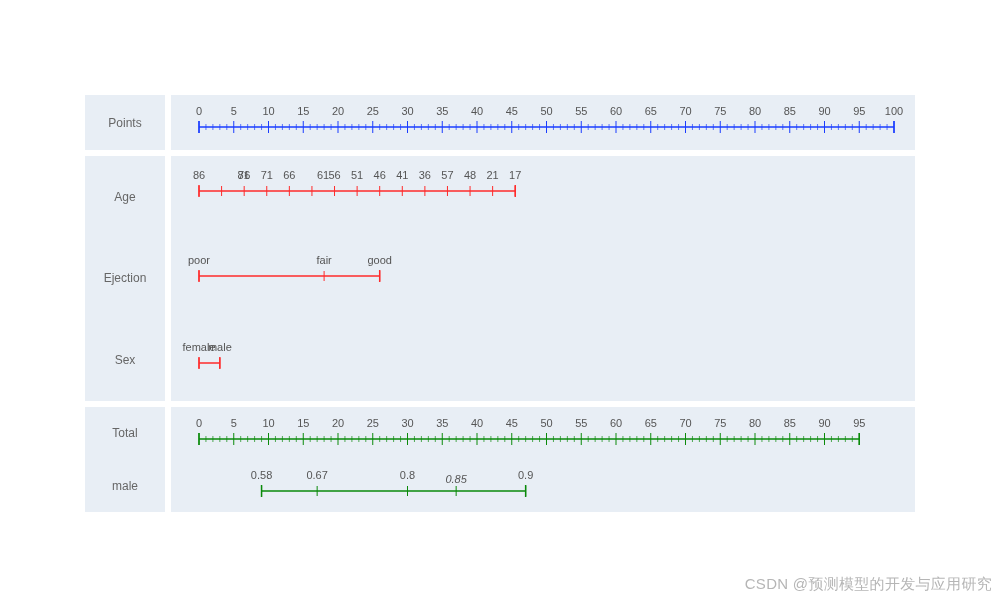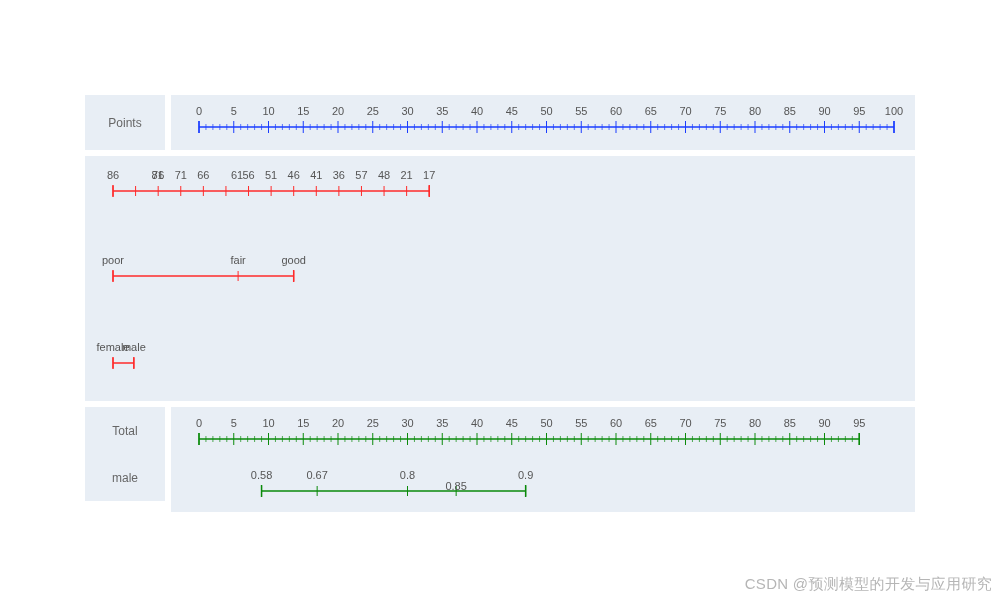--- a/index.html
+++ b/index.html
@@ -198,20 +198,25 @@
           <span class="tick-label" style="left: 584px; top: 0px;">80</span>
           <span class="tick-label" style="left: 618.75px; top: 0px;">85</span>
           <span class="tick-label" style="left: 653.5px; top: 0px;">90</span>
           <span class="tick-label" style="left: 688.25px; top: 0px;">95</span>
           <span class="tick-label" style="left: 723px; top: 0px;">100</span>
         </div>
     </div>
   </div>
 
   <div class="section">
+    <div class="labels" style="height:245px">
+      <div>Age</div>
+      <div>Ejection</div>
+      <div>Sex</div>
+    </div>
     <div class="axes" style="height:245px">
       <div class="axis" id="axis-Age" style="position:absolute;top:13px;left:0;right:0;height:35px">
           <svg width="743" height="35">
             <line x1="28" y1="22" x2="344.225" y2="22" stroke="#ff2a2a" stroke-width="1.5"></line>
             <line x1="28" y1="16" x2="28" y2="28" stroke="#ff2a2a" stroke-width="1.5"></line>
             <line x1="344.225" y1="16" x2="344.225" y2="28" stroke="#ff2a2a" stroke-width="1.5"></line>
             <line x1="28" y1="17" x2="28" y2="27" stroke="#ff2a2a" stroke-width="1"></line>
             <line x1="50.587500000000006" y1="17" x2="50.587500000000006" y2="27" stroke="#ff2a2a" stroke-width="1"></line>
             <line x1="73.17500000000001" y1="17" x2="73.17500000000001" y2="27" stroke="#ff2a2a" stroke-width="1"></line>
             <line x1="95.7625" y1="17" x2="95.7625" y2="27" stroke="#ff2a2a" stroke-width="1"></line>
@@ -264,21 +269,21 @@
             <line x1="28" y1="17" x2="28" y2="27" stroke="#ff2a2a" stroke-width="1"></line>
             <line x1="48.849999999999994" y1="17" x2="48.849999999999994" y2="27" stroke="#ff2a2a" stroke-width="1"></line>
           </svg>
           <span class="tick-label" style="left: 28px; top: 0px;">female</span>
           <span class="tick-label" style="left: 48.85px; top: 0px;">male</span>
         </div>
     </div>
   </div>
 
   <div class="section">
-    <div class="labels" style="height:94px">
+    <div class="labels" style="height:105px">
       <div>Total</div>
       <div>male</div>
     </div>
     <div class="axes" style="height:105px">
       <div class="axis" id="axis-Total" style="position:absolute;top:10px;left:0;right:0;height:35px">
           <svg width="743" height="35">
             <line x1="28" y1="22" x2="688.25" y2="22" stroke="#0a8a0a" stroke-width="1.5"></line>
             <line x1="28" y1="16" x2="28" y2="28" stroke="#0a8a0a" stroke-width="1.5"></line>
             <line x1="688.25" y1="16" x2="688.25" y2="28" stroke="#0a8a0a" stroke-width="1.5"></line>
             <line x1="28" y1="16" x2="28" y2="28" stroke="#0a8a0a" stroke-width="1"></line>
@@ -406,20 +411,20 @@
             <line x1="354.65" y1="16" x2="354.65" y2="28" stroke="#0a8a0a" stroke-width="1.5"></line>
             <line x1="90.55" y1="17" x2="90.55" y2="27" stroke="#0a8a0a" stroke-width="1"></line>
             <line x1="146.15" y1="17" x2="146.15" y2="27" stroke="#0a8a0a" stroke-width="1"></line>
             <line x1="236.5" y1="17" x2="236.5" y2="27" stroke="#0a8a0a" stroke-width="1"></line>
             <line x1="285.15" y1="17" x2="285.15" y2="27" stroke="#0a8a0a" stroke-width="1"></line>
             <line x1="354.65" y1="17" x2="354.65" y2="27" stroke="#0a8a0a" stroke-width="1"></line>
           </svg>
           <span class="tick-label" style="left: 90.55px; top: 0px;">0.58</span>
           <span class="tick-label" style="left: 146.15px; top: 0px;">0.67</span>
           <span class="tick-label" style="left: 236.5px; top: 0px;">0.8</span>
-          <span class="tick-label" style="left: 285.15px; top: 11px;">0.85</span>
+          <span class="tick-label" style="left: 285.15px; top: 4px; font-style: italic;">0.85</span>
           <span class="tick-label" style="left: 354.65px; top: 0px;">0.9</span>
         </div>
     </div>
   </div>
 </div>
 
 <div class="watermark">CSDN @预测模型的开发与应用研究</div>
 
 </body></html>

